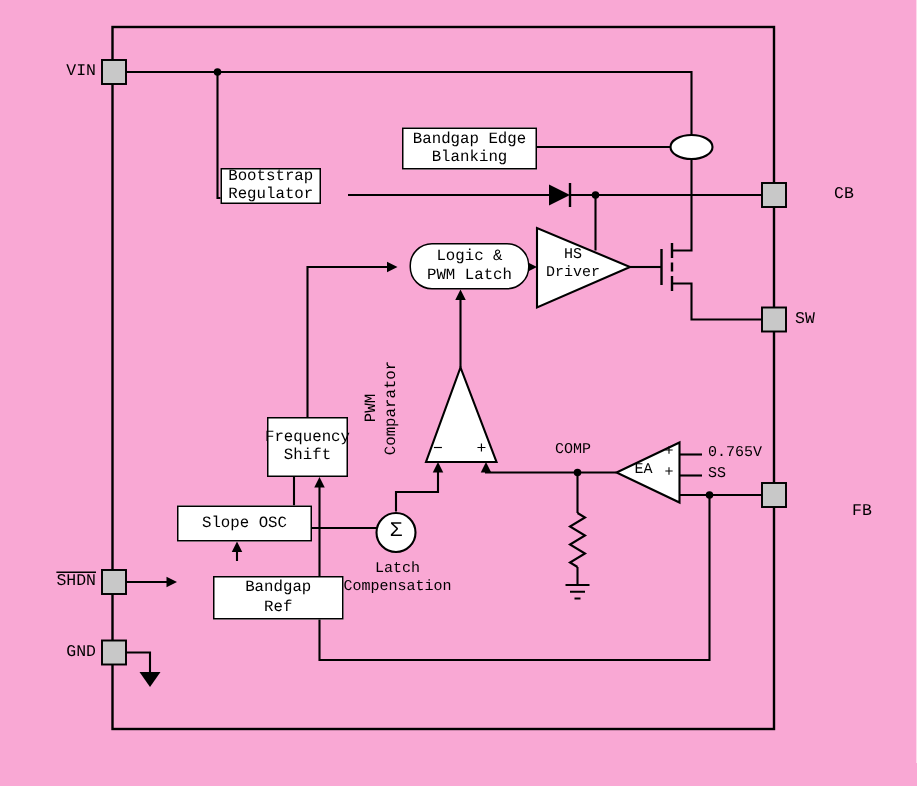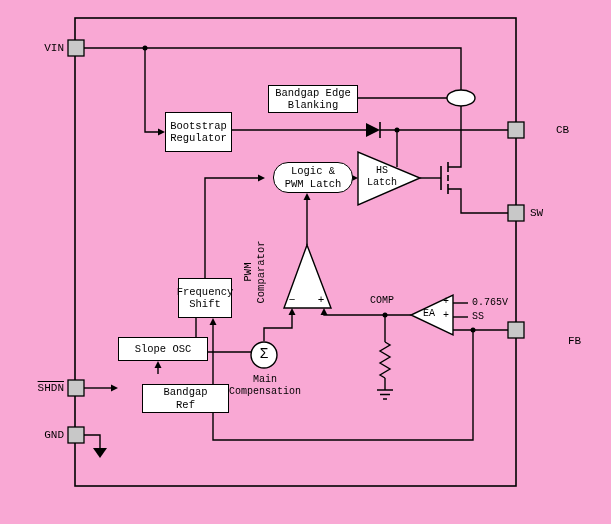--- a/index.html
+++ b/index.html
@@ -108,39 +108,39 @@
 
   <div class="pin-label right-align" style="left:24px;top:41px;width:40px;">VIN</div>
   <div class="pin-label right-align overline" style="left:14px;top:381px;width:50px;">SHDN</div>
   <div class="pin-label right-align" style="left:24px;top:428px;width:40px;">GND</div>
   <div class="pin-label" style="left:530px;top:123px;width:40px;margin-left:26px;">CB</div>
   <div class="pin-label" style="left:530px;top:206px;width:40px;">SW</div>
   <div class="pin-label" style="left:530px;top:334px;width:40px;padding-left:38px;">FB</div>
 
   <div class="block" style="left:268px;top:85px;width:90px;height:28px;">Bandgap Edge
 Blanking</div>
-  <div class="block" style="left:165px;top:112px;width:67px;height:40px;">Bootstrap
+  <div class="block" style="left:147px;top:112px;width:67px;height:24px;">Bootstrap
 Regulator</div>
   <div class="block" style="left:273px;top:162px;width:80px;height:31px;border-radius:15px;">Logic &amp;
 PWM Latch</div>
   <div class="block" style="left:178px;top:278px;width:54px;height:40px;">Frequency
 Shift</div>
   <div class="block" style="left:118px;top:337px;width:90px;height:24px;">Slope OSC</div>
   <div class="block" style="left:118px;top:384px;width:87px;height:29px;margin-left:24px;">Bandgap
 Ref</div>
 
   <div class="flabel rot" style="left:212px;top:257px;width:90px;height:30px;font-size:10.5px;line-height:13px;">PWM
 Comparator</div>
   <div class="flabel" style="left:360px;top:165px;width:44px;font-size:10px;line-height:12px;">HS
-Latch</div>
+Driver</div>
   <div class="flabel" style="left:362px;top:295px;width:40px;font-size:10px;">COMP</div>
   <div class="flabel" style="left:472px;top:297px;width:44px;font-size:10px;text-align:left;">0.765V</div>
   <div class="flabel" style="left:472px;top:311px;width:30px;font-size:10px;text-align:left;">SS</div>
   <div class="flabel" style="left:420px;top:308px;width:18px;font-size:10px;">EA</div>
   <div class="flabel" style="left:441px;top:296px;width:10px;font-size:10px;">+</div>
   <div class="flabel" style="left:441px;top:310px;width:10px;font-size:10px;">+</div>
   <div class="flabel" style="left:287px;top:294px;width:10px;font-size:11px;">−</div>
   <div class="flabel" style="left:316px;top:294px;width:10px;font-size:11px;">+</div>
   <div class="flabel" style="left:255px;top:346px;width:18px;font-size:14px;">Σ</div>
-  <div class="flabel" style="left:226px;top:374px;width:78px;font-size:10px;line-height:12px;">Main
+  <div class="flabel" style="left:226px;top:374px;width:78px;font-size:10px;line-height:12px;">Latch
 Compensation</div>
 
 </div>
 
 </body></html>

